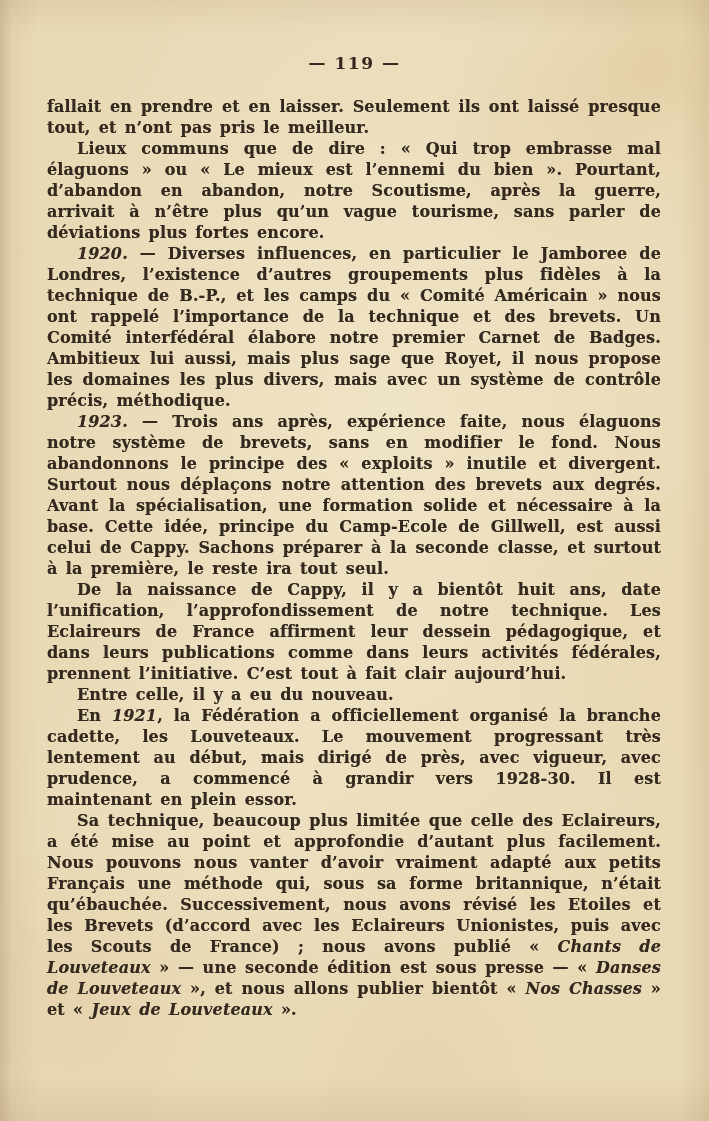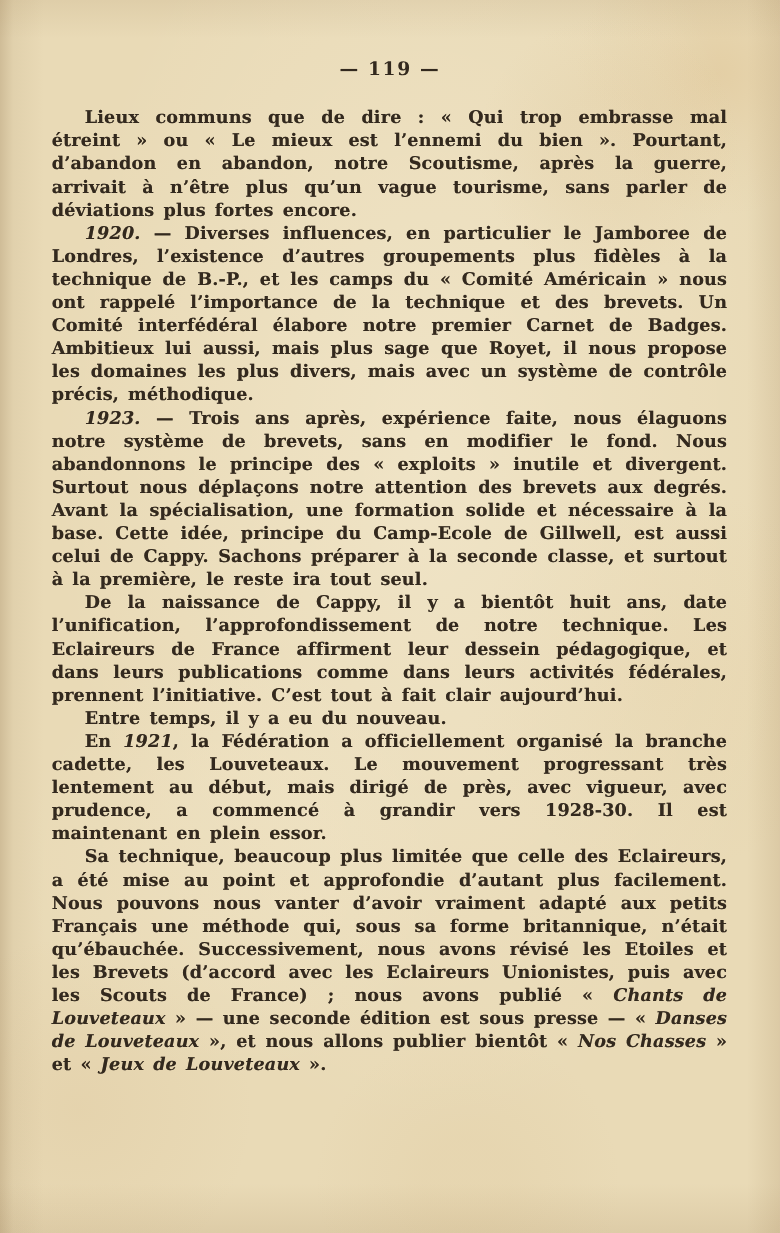--- a/index.html
+++ b/index.html
@@ -69,21 +69,22 @@
     font-style: italic;
   }
 </style>
 </head>
 <body>
 
 <div class="page">
   <div class="texture"></div>
   <div class="page-number">— 119 —</div>
   <div class="text-block">
-      <p class="para indent"><span>Lieux communs que de dire : « Qui trop embrasse mal étreint » ou « Le mieux est l’ennemi du bien ». Pourtant, d’abandon en abandon, notre Scoutisme, après la guerre, arrivait à n’être plus qu’un vague tourisme, sans parler de déviations plus fortes encore.</span></p>
+      <p class="para"><span>fallait en prendre et en laisser. Seulement ils ont laissé presque tout, et n’ont pas pris le meilleur.</span></p>
+      <p class="para indent"><span>Lieux communs que de dire : « Qui trop embrasse mal élaguons » ou « Le mieux est l’ennemi du bien ». Pourtant, d’abandon en abandon, notre Scoutisme, après la guerre, arrivait à n’être plus qu’un vague tourisme, sans parler de déviations plus fortes encore.</span></p>
       <p class="para indent"><span class="em">1920.</span><span> — Diverses influences, en particulier le Jamboree de Londres, l’existence d’autres groupements plus fidèles à la technique de B.-P., et les camps du « Comité Américain » nous ont rappelé l’importance de la technique et des brevets. Un Comité interfédéral élabore notre premier Carnet de Badges. Ambitieux lui aussi, mais plus sage que Royet, il nous propose les domaines les plus divers, mais avec un système de contrôle précis, méthodique.</span></p>
       <p class="para indent"><span class="em">1923.</span><span> — Trois ans après, expérience faite, nous élaguons notre système de brevets, sans en modifier le fond. Nous abandonnons le principe des « exploits » inutile et divergent. Surtout nous déplaçons notre attention des brevets aux degrés. Avant la spécialisation, une formation solide et nécessaire à la base. Cette idée, principe du Camp-Ecole de Gillwell, est aussi celui de Cappy. Sachons préparer à la seconde classe, et surtout à la première, le reste ira tout seul.</span></p>
       <p class="para indent"><span>De la naissance de Cappy, il y a bientôt huit ans, date l’unification, l’approfondissement de notre technique. Les Eclaireurs de France affirment leur dessein pédagogique, et dans leurs publications comme dans leurs activités fédérales, prennent l’initiative. C’est tout à fait clair aujourd’hui.</span></p>
-      <p class="para indent"><span>Entre temps, il y a eu du nouveau.</span></p>
+      <p class="para indent"><span>Entre celle, il y a eu du nouveau.</span></p>
       <p class="para indent"><span>En </span><span class="em">1921</span><span>, la Fédération a officiellement organisé la branche cadette, les Louveteaux. Le mouvement progressant très lentement au début, mais dirigé de près, avec vigueur, avec prudence, a commencé à grandir vers 1928-30. Il est maintenant en plein essor.</span></p>
       <p class="para indent"><span>Sa technique, beaucoup plus limitée que celle des Eclaireurs, a été mise au point et approfondie d’autant plus facilement. Nous pouvons nous vanter d’avoir vraiment adapté aux petits Français une méthode qui, sous sa forme britannique, n’était qu’ébauchée. Successivement, nous avons révisé les Etoiles et les Brevets (d’accord avec les Eclaireurs Unionistes, puis avec les Scouts de France) ; nous avons publié « </span><span class="em">Chants de Louveteaux</span><span> » — une seconde édition est sous presse — « </span><span class="em">Danses de Louveteaux</span><span> », et nous allons publier bientôt « </span><span class="em">Nos Chasses</span><span> » et « </span><span class="em">Jeux de Louveteaux</span><span> ».</span></p>
     </div>
 </div>
 
 </body></html>

